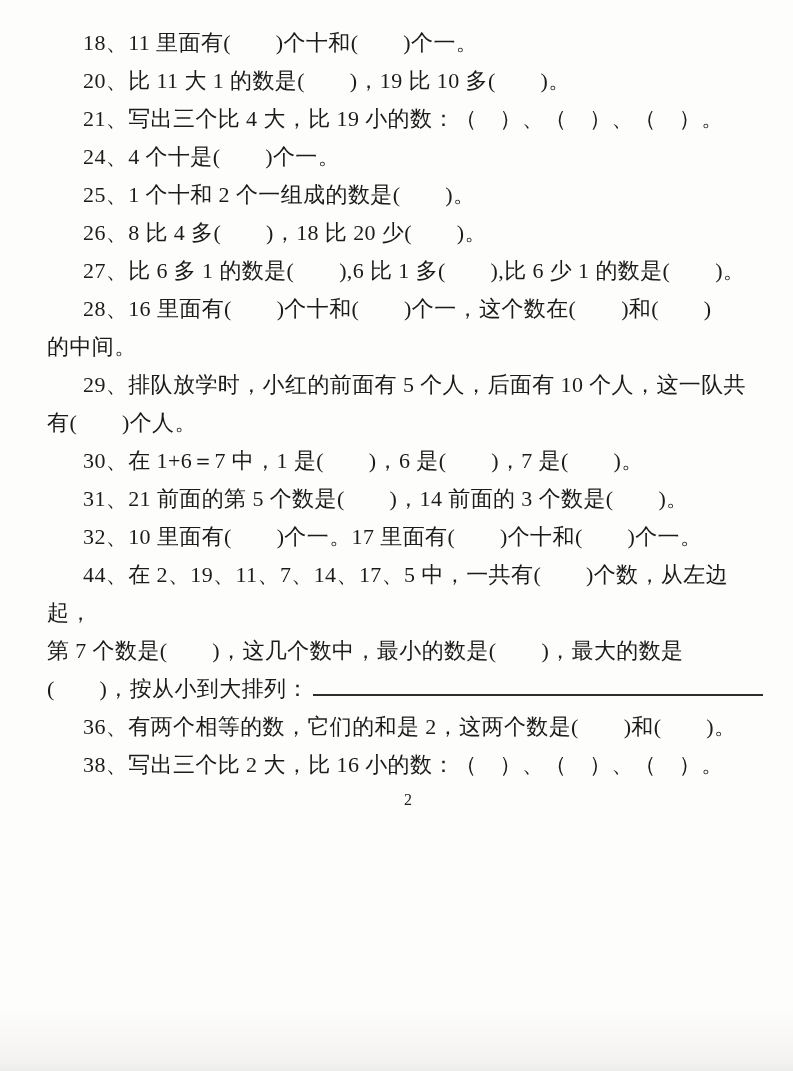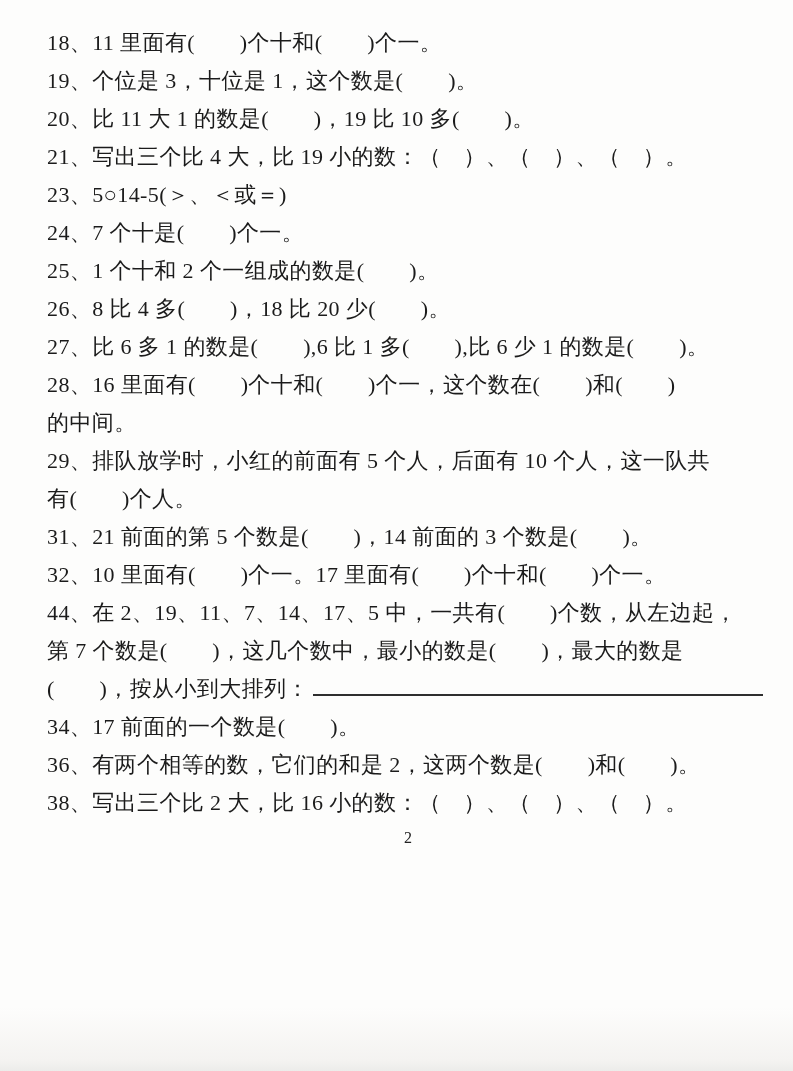--- a/index.html
+++ b/index.html
@@ -19,20 +19,21 @@
   }
   .q {
     margin: 0;
     font-size: 22px;
     line-height: 38px;
     white-space: pre-line;
     letter-spacing: 0.4px;
   }
   .q-label {
     white-space: pre;
+    margin-left: 36px;
   }
   .uline {
     display: inline-block;
     width: 450px;
     height: 4px;
     border-bottom: 2px solid #2e2e2e;
     margin-left: 4px;
   }
   .footer {
     text-align: center;
@@ -40,34 +41,32 @@
     font-size: 16px;
     line-height: 24px;
     color: #222222;
   }
 </style>
 </head>
 <body>
 
 <div class="sheet">
   <p class="q"><span class="q-label">18、</span><span>11 里面有(　　)个十和(　　)个一。</span></p>
-  <p class="q"><span class="q-label">19、</span><span>个位是 3，十位是 1，这个数是(　　)。</span></p>
   <p class="q"><span class="q-label">20、</span><span>比 11 大 1 的数是(　　)，19 比 10 多(　　)。</span></p>
   <p class="q"><span class="q-label">21、</span><span>写出三个比 4 大，比 19 小的数：（　）、（　）、（　）。</span></p>
-  <p class="q"><span class="q-label">23、</span><span>5○14-5(＞、＜或＝)</span></p>
-  <p class="q"><span class="q-label">24、</span><span>7 个十是(　　)个一。</span></p>
+  <p class="q"><span class="q-label">24、</span><span>4 个十是(　　)个一。</span></p>
   <p class="q"><span class="q-label">25、</span><span>1 个十和 2 个一组成的数是(　　)。</span></p>
   <p class="q"><span class="q-label">26、</span><span>8 比 4 多(　　)，18 比 20 少(　　)。</span></p>
   <p class="q"><span class="q-label">27、</span><span>比 6 多 1 的数是(　　),6 比 1 多(　　),比 6 少 1 的数是(　　)。</span></p>
   <p class="q"><span class="q-label">28、</span><span>16 里面有(　　)个十和(　　)个一，这个数在(　　)和(　　)
 的中间。</span></p>
   <p class="q"><span class="q-label">29、</span><span>排队放学时，小红的前面有 5 个人，后面有 10 个人，这一队共
 有(　　)个人。</span></p>
+  <p class="q"><span class="q-label">30、</span><span>在 1+6＝7 中，1 是(　　)，6 是(　　)，7 是(　　)。</span></p>
   <p class="q"><span class="q-label">31、</span><span>21 前面的第 5 个数是(　　)，14 前面的 3 个数是(　　)。</span></p>
   <p class="q"><span class="q-label">32、</span><span>10 里面有(　　)个一。17 里面有(　　)个十和(　　)个一。</span></p>
   <p class="q"><span class="q-label">44、</span><span>在 2、19、11、7、14、17、5 中，一共有(　　)个数，从左边起，
 第 7 个数是(　　)，这几个数中，最小的数是(　　)，最大的数是
 (　　)，按从小到大排列：</span><span class="uline"></span></p>
-  <p class="q"><span class="q-label">34、</span><span>17 前面的一个数是(　　)。</span></p>
   <p class="q"><span class="q-label">36、</span><span>有两个相等的数，它们的和是 2，这两个数是(　　)和(　　)。</span></p>
   <p class="q"><span class="q-label">38、</span><span>写出三个比 2 大，比 16 小的数：（　）、（　）、（　）。</span></p>
   <div class="footer"><span>2</span></div>
 </div>
 
 </body></html>

